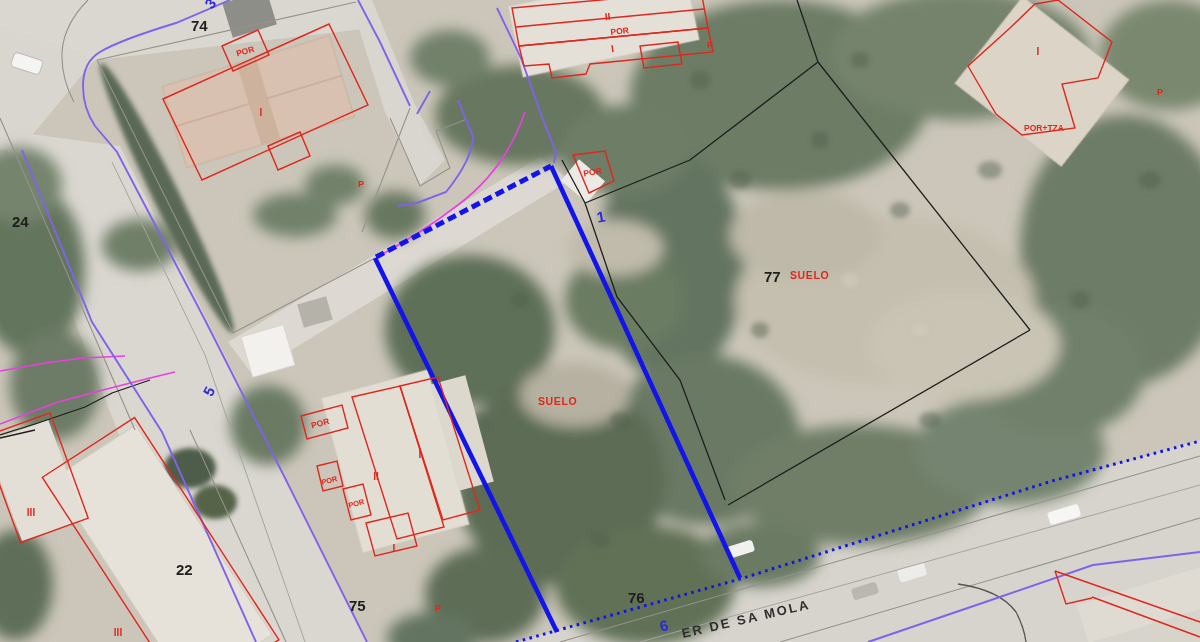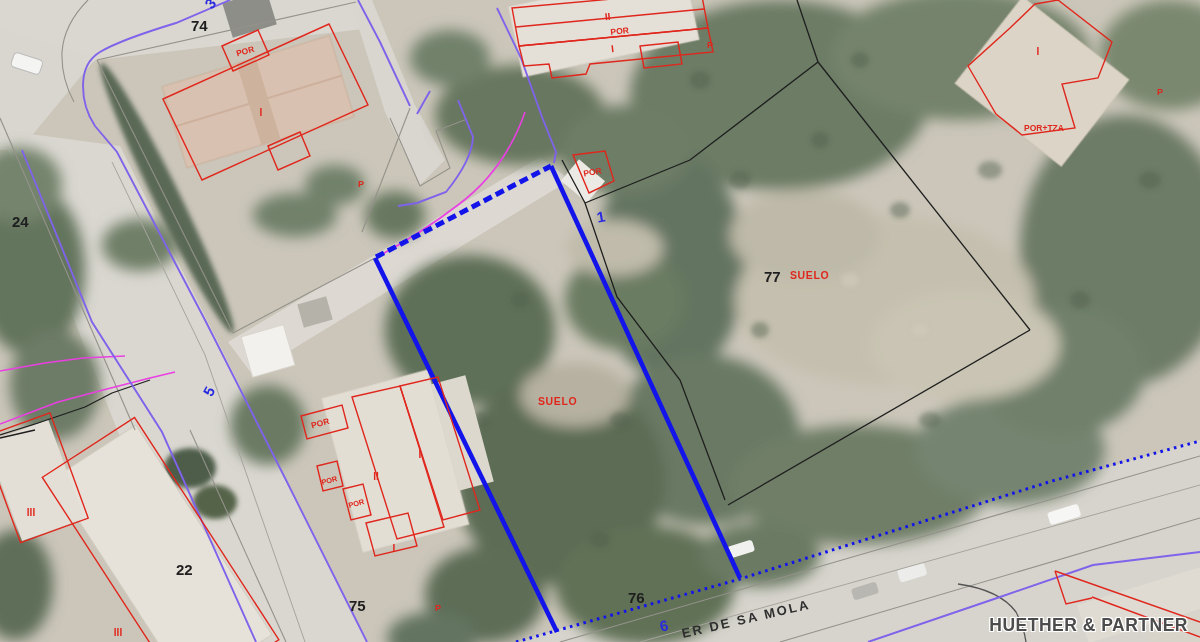--- a/index.html
+++ b/index.html
@@ -275,14 +275,13 @@
     <text class="lbl-roman" x="31" y="516" text-anchor="middle">III</text>
     <text class="lbl-roman" x="118" y="636" text-anchor="middle">III</text>
 
     <text class="lbl-p" x="358" y="187">P</text>
     <text class="lbl-p" x="707" y="48">P</text>
     <text class="lbl-p" x="1157" y="95">P</text>
     <text class="lbl-p" x="435" y="611">P</text>
   </g>
 </svg>
 
-<div class="watermark">HUETHER &amp; PARTNER</div>
 </div>
 
 </body></html>

